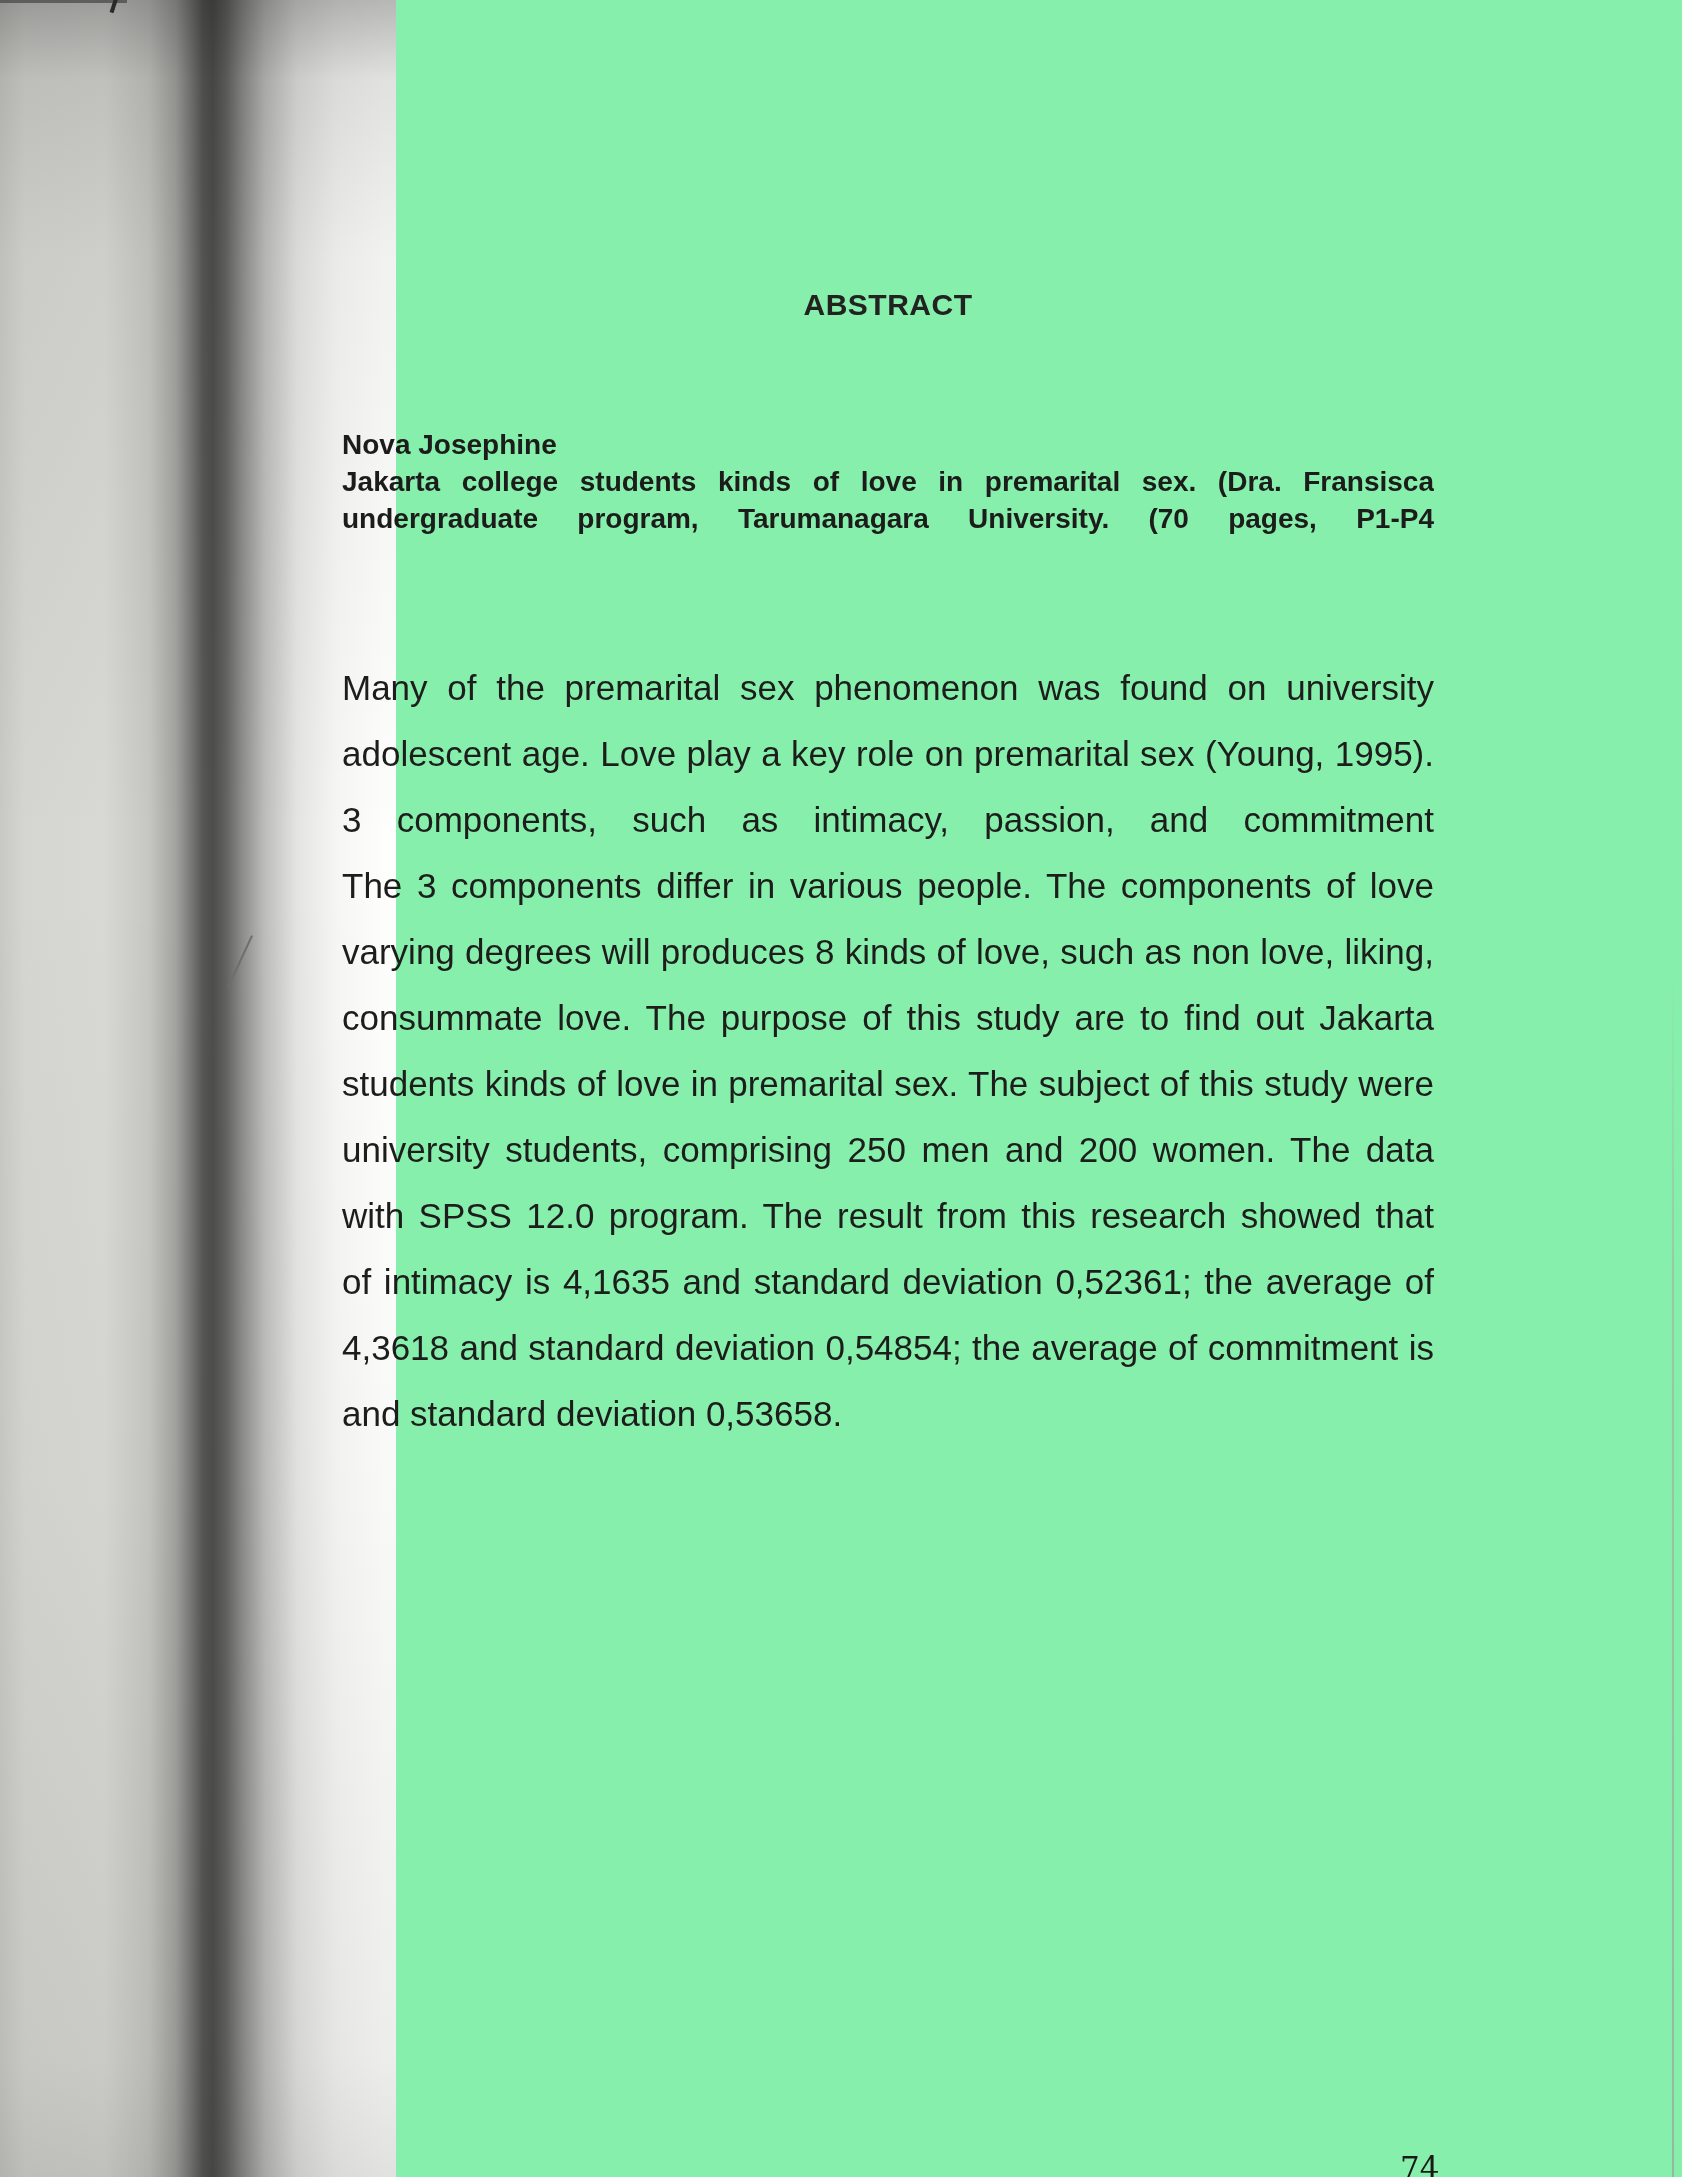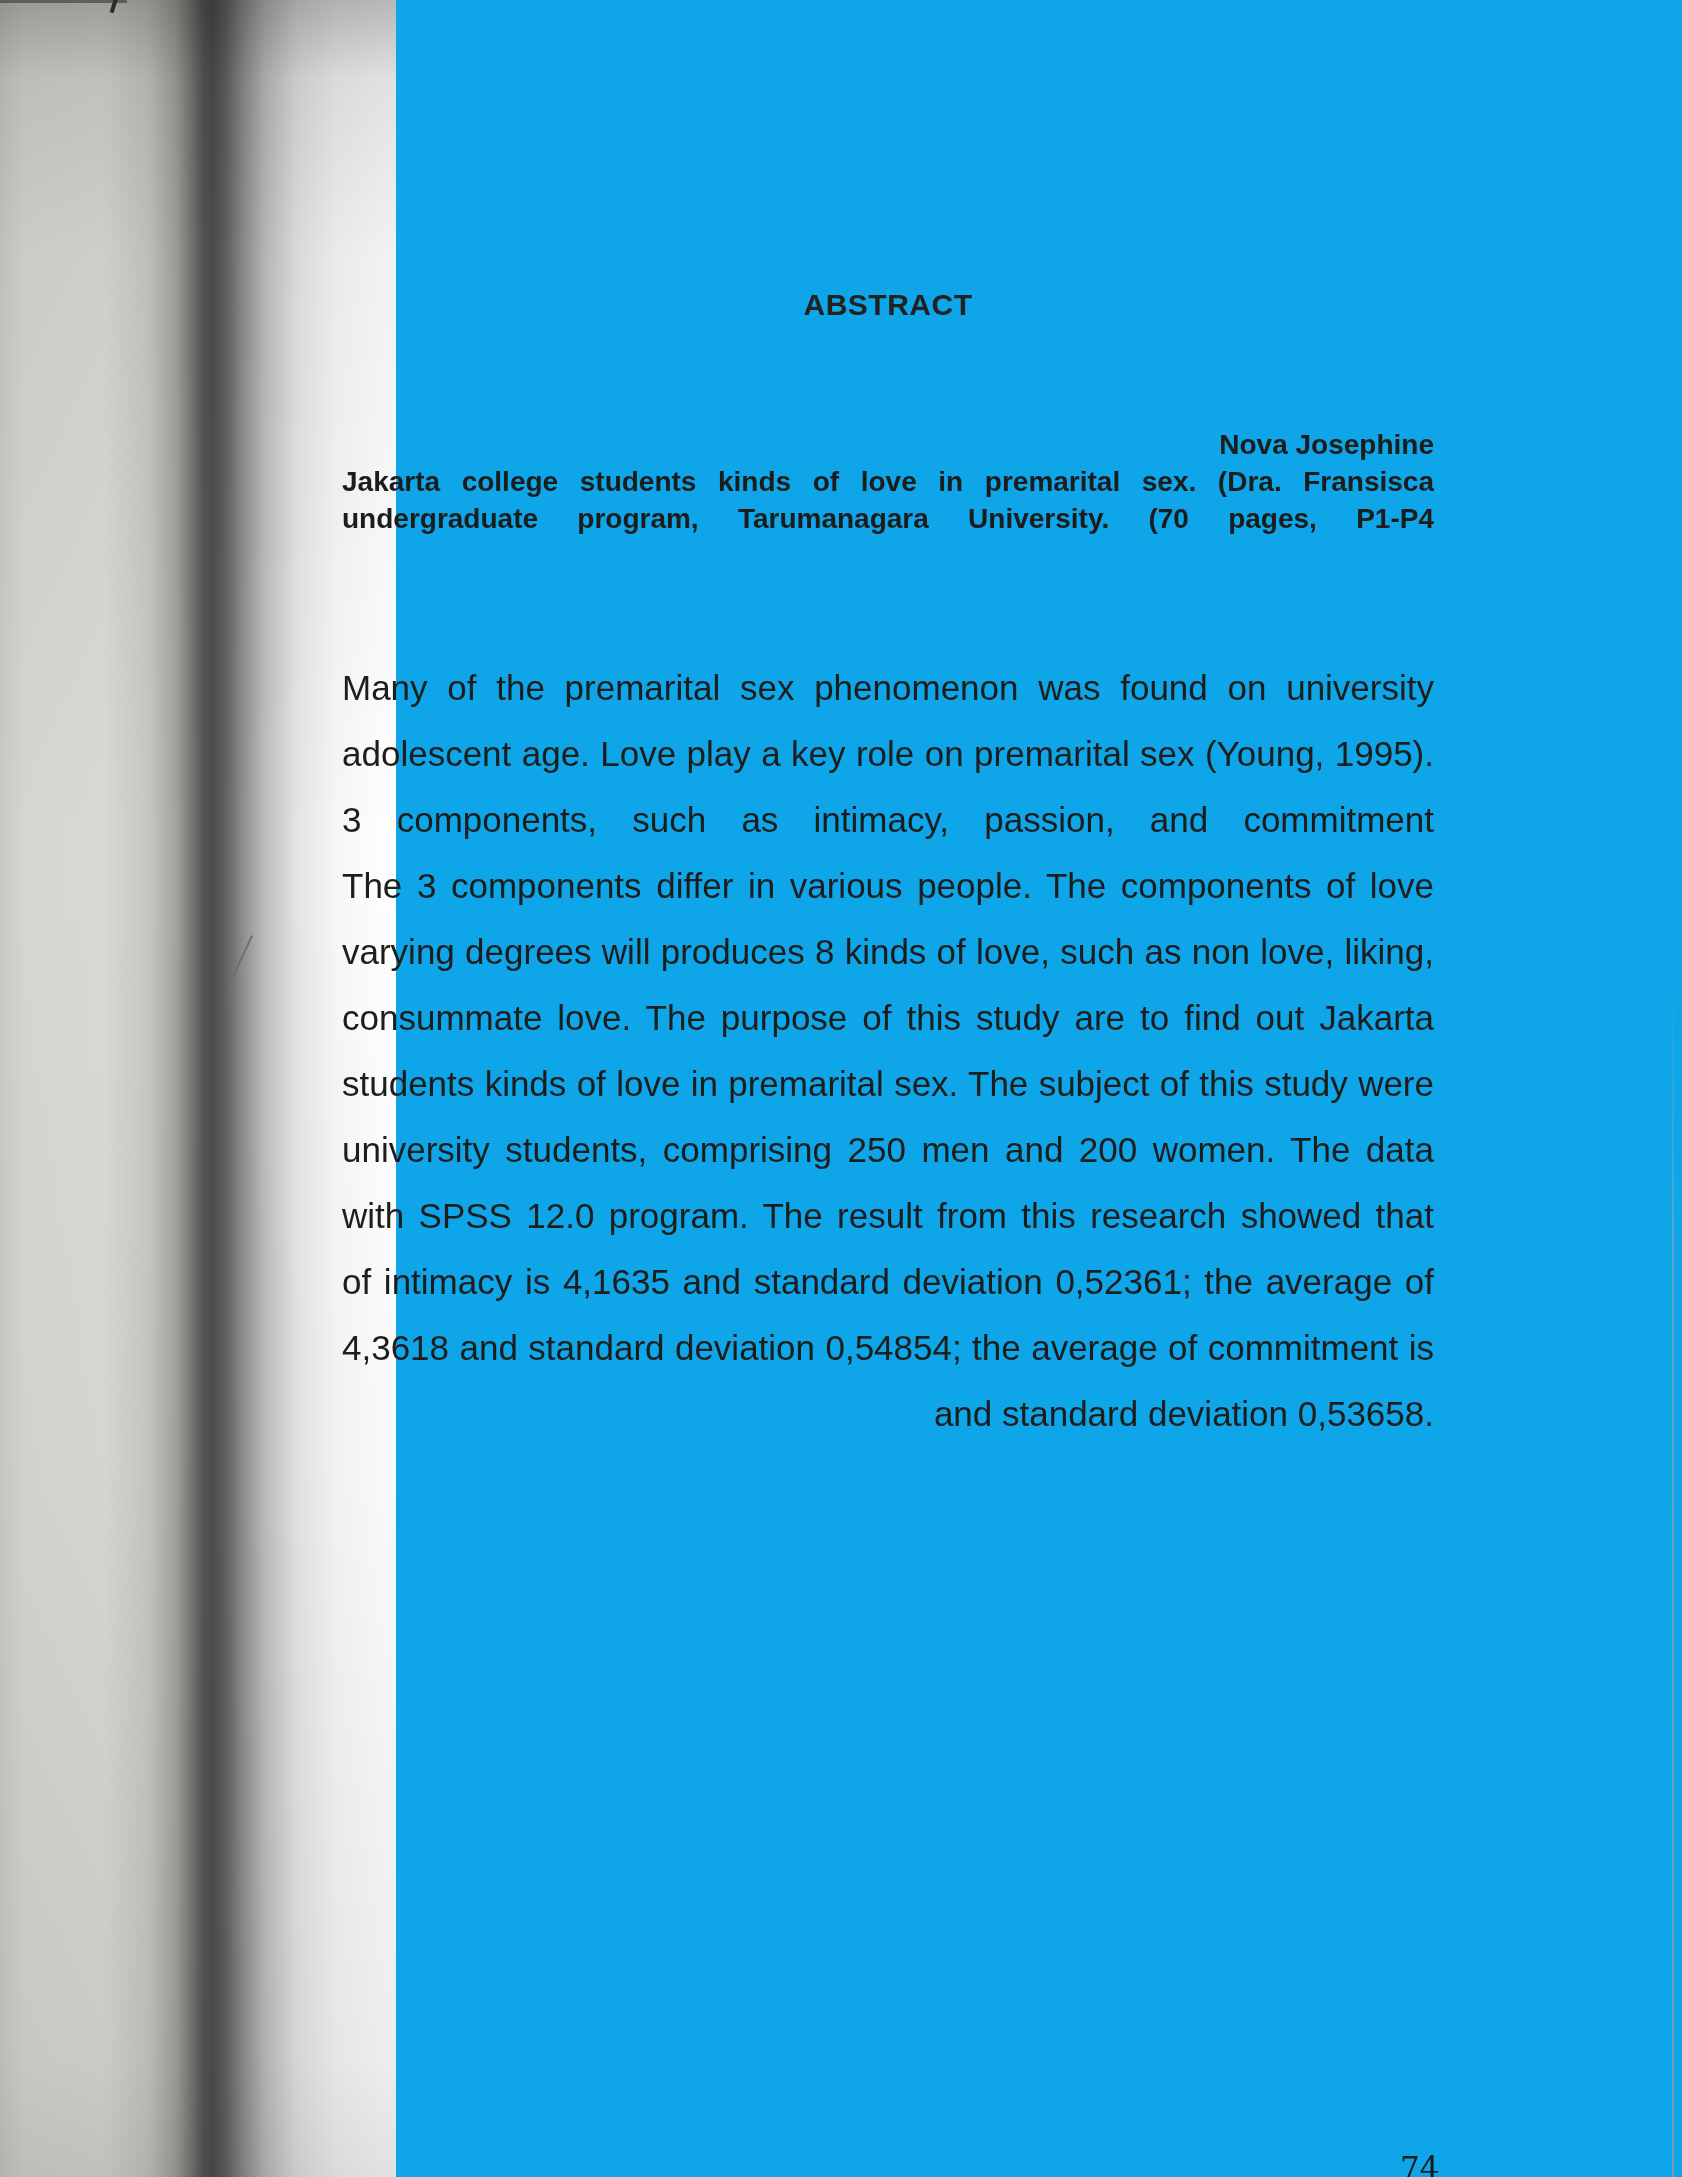--- a/index.html
+++ b/index.html
@@ -2,21 +2,21 @@
 <html><head>
 <meta charset="utf-8">
 <style>
   html, body { margin: 0; padding: 0; }
   body { width: 1682px; height: 2177px; overflow: hidden; }
 
   .page {
     position: relative;
     width: 1682px;
     height: 2177px;
-    background: #0ea5e9;
+    background: #86efac;
     overflow: hidden;
     font-family: "Liberation Sans", sans-serif;
     color: #1d1d1d;
   }
 
   
   .gutter {
     position: absolute;
     left: 0; top: 0;
     width: 396px; height: 2177px;
@@ -102,21 +102,21 @@
   .body-block {
     position: absolute;
     left: 342px; top: 655px;
     width: 1092px;
     font-size: 35px;
     color: #1d1d1b;
   }
   .body-block .line { height: 66px; line-height: 66px; overflow: hidden; }
 
   .jline { text-align: justify; text-align-last: justify; }
-  .lline { text-align: right; }
+  .lline { text-align: left; }
 
   .page-number {
     position: absolute;
     left: 1400px; top: 2150px;
     font-family: "DejaVu Serif", serif;
     font-size: 31px;
     color: #1a1a18;
   }
 </style>
 </head>

